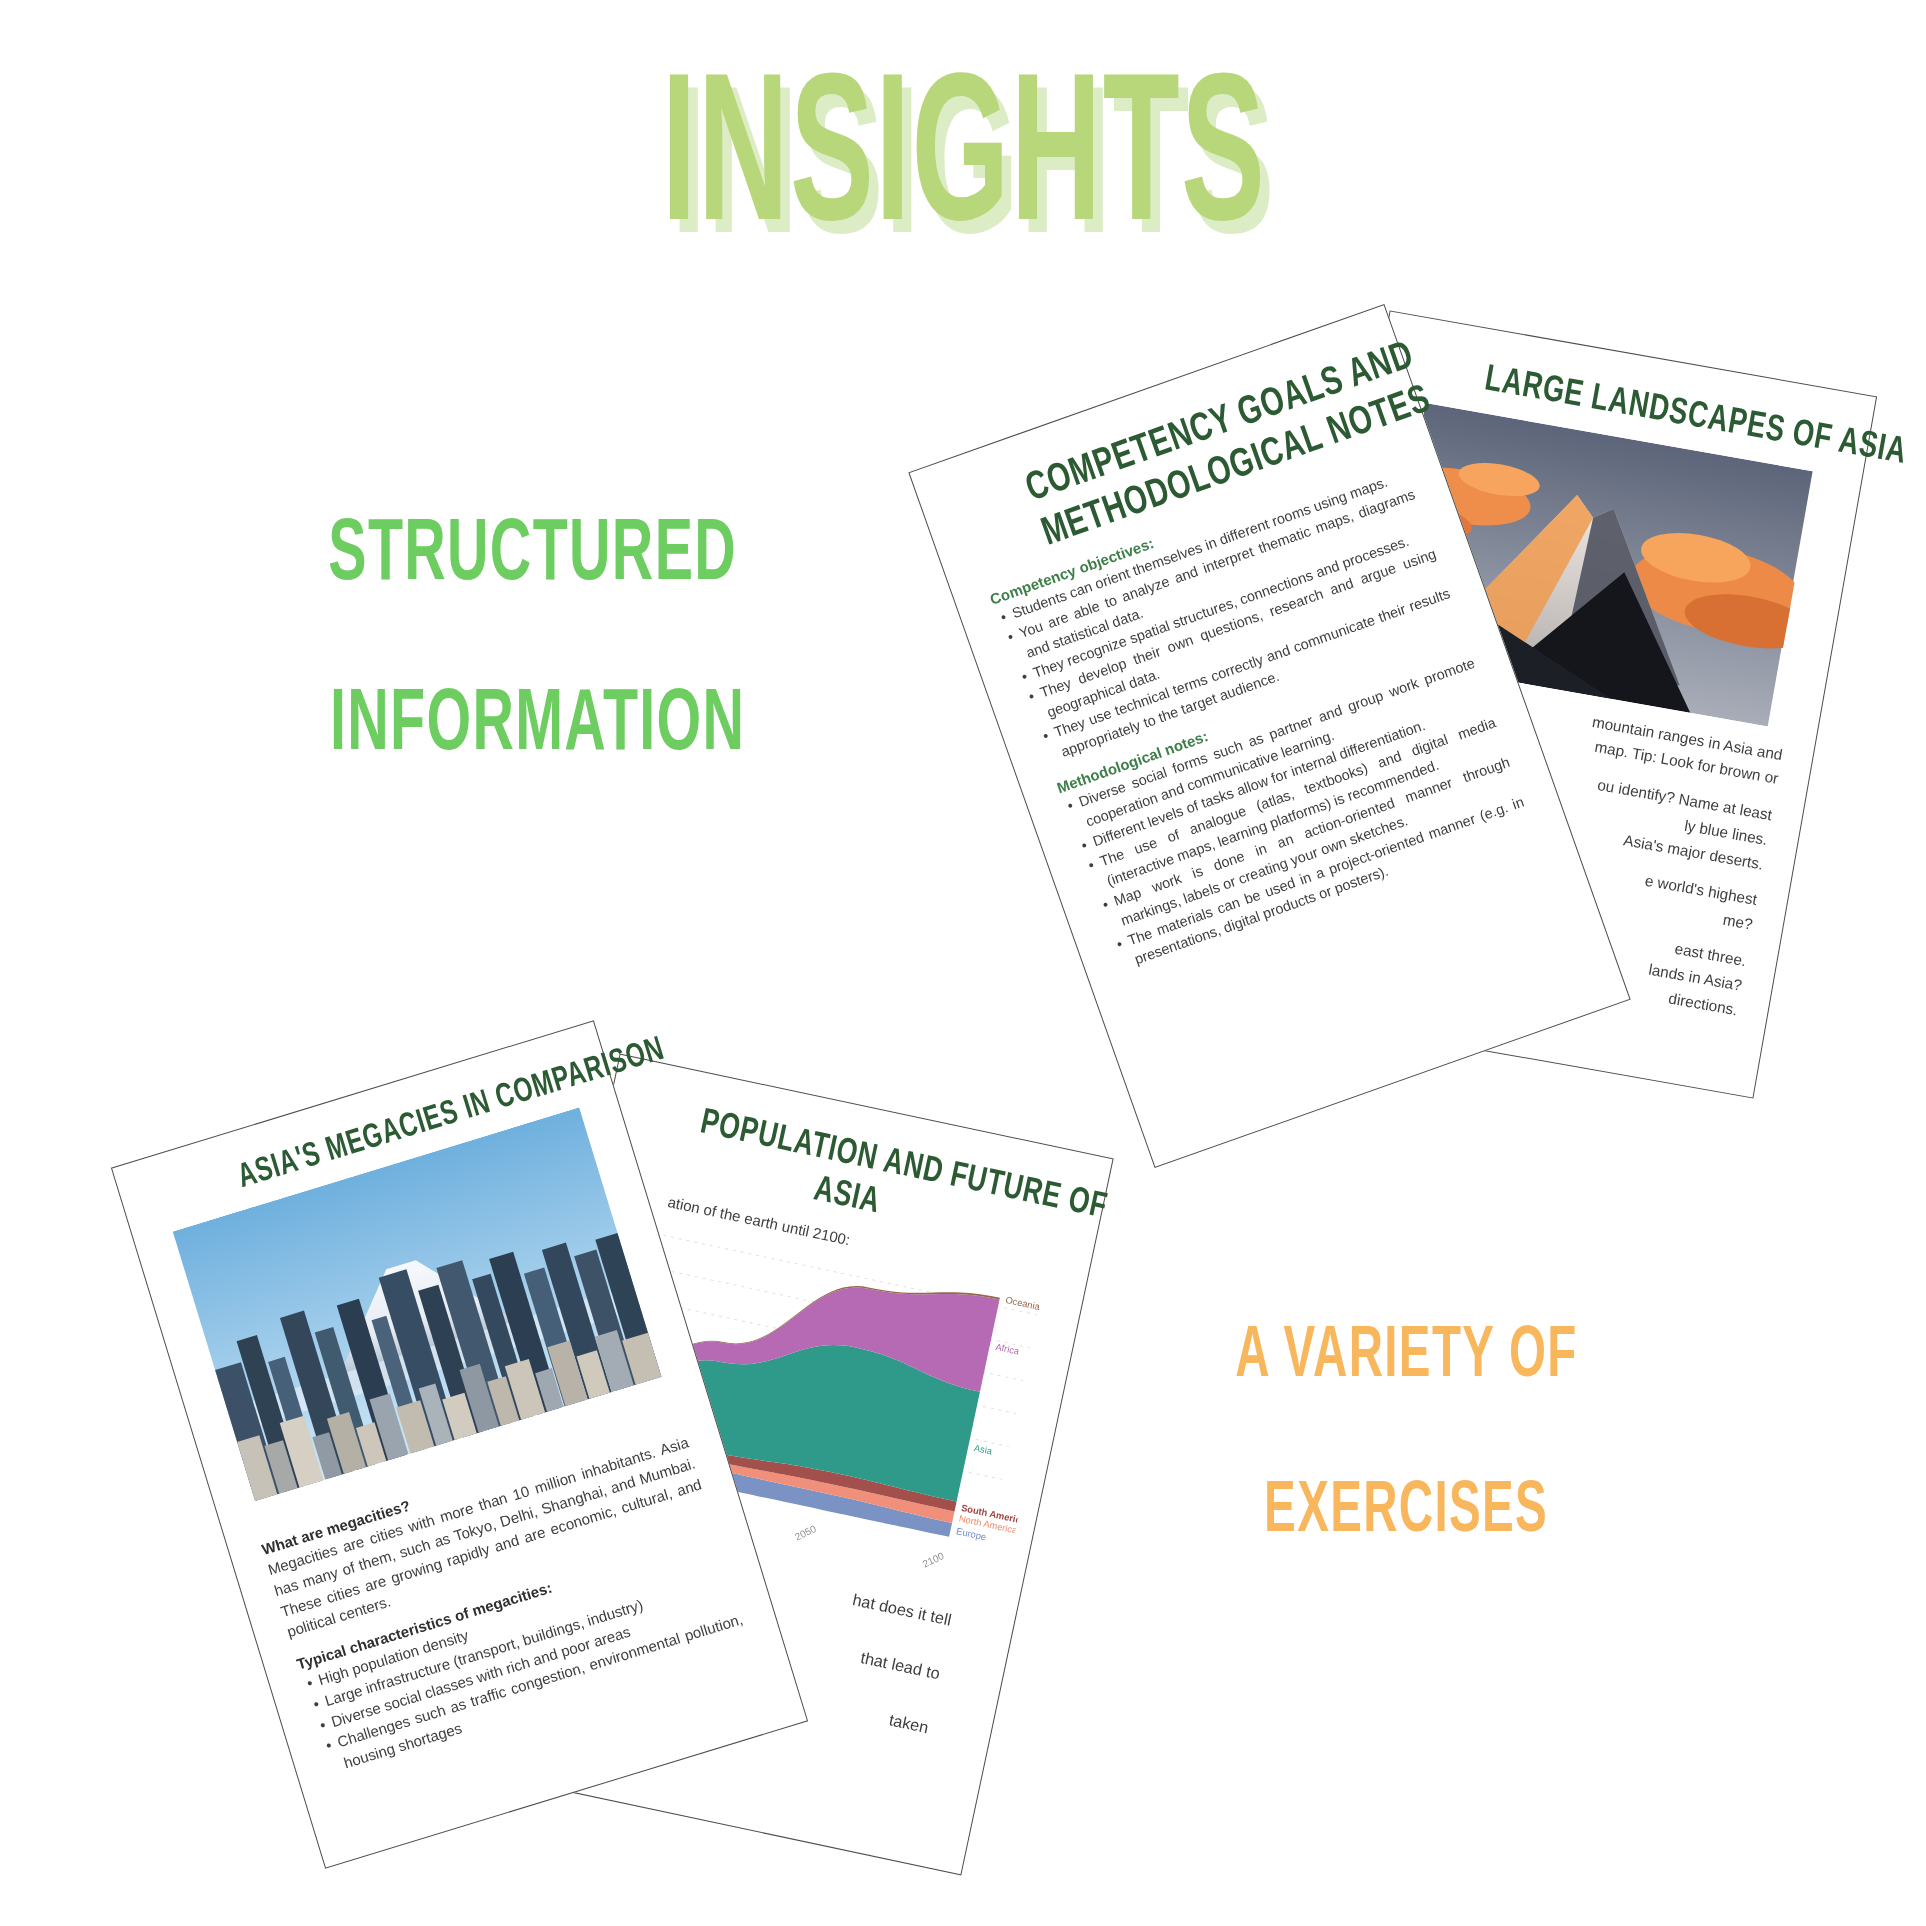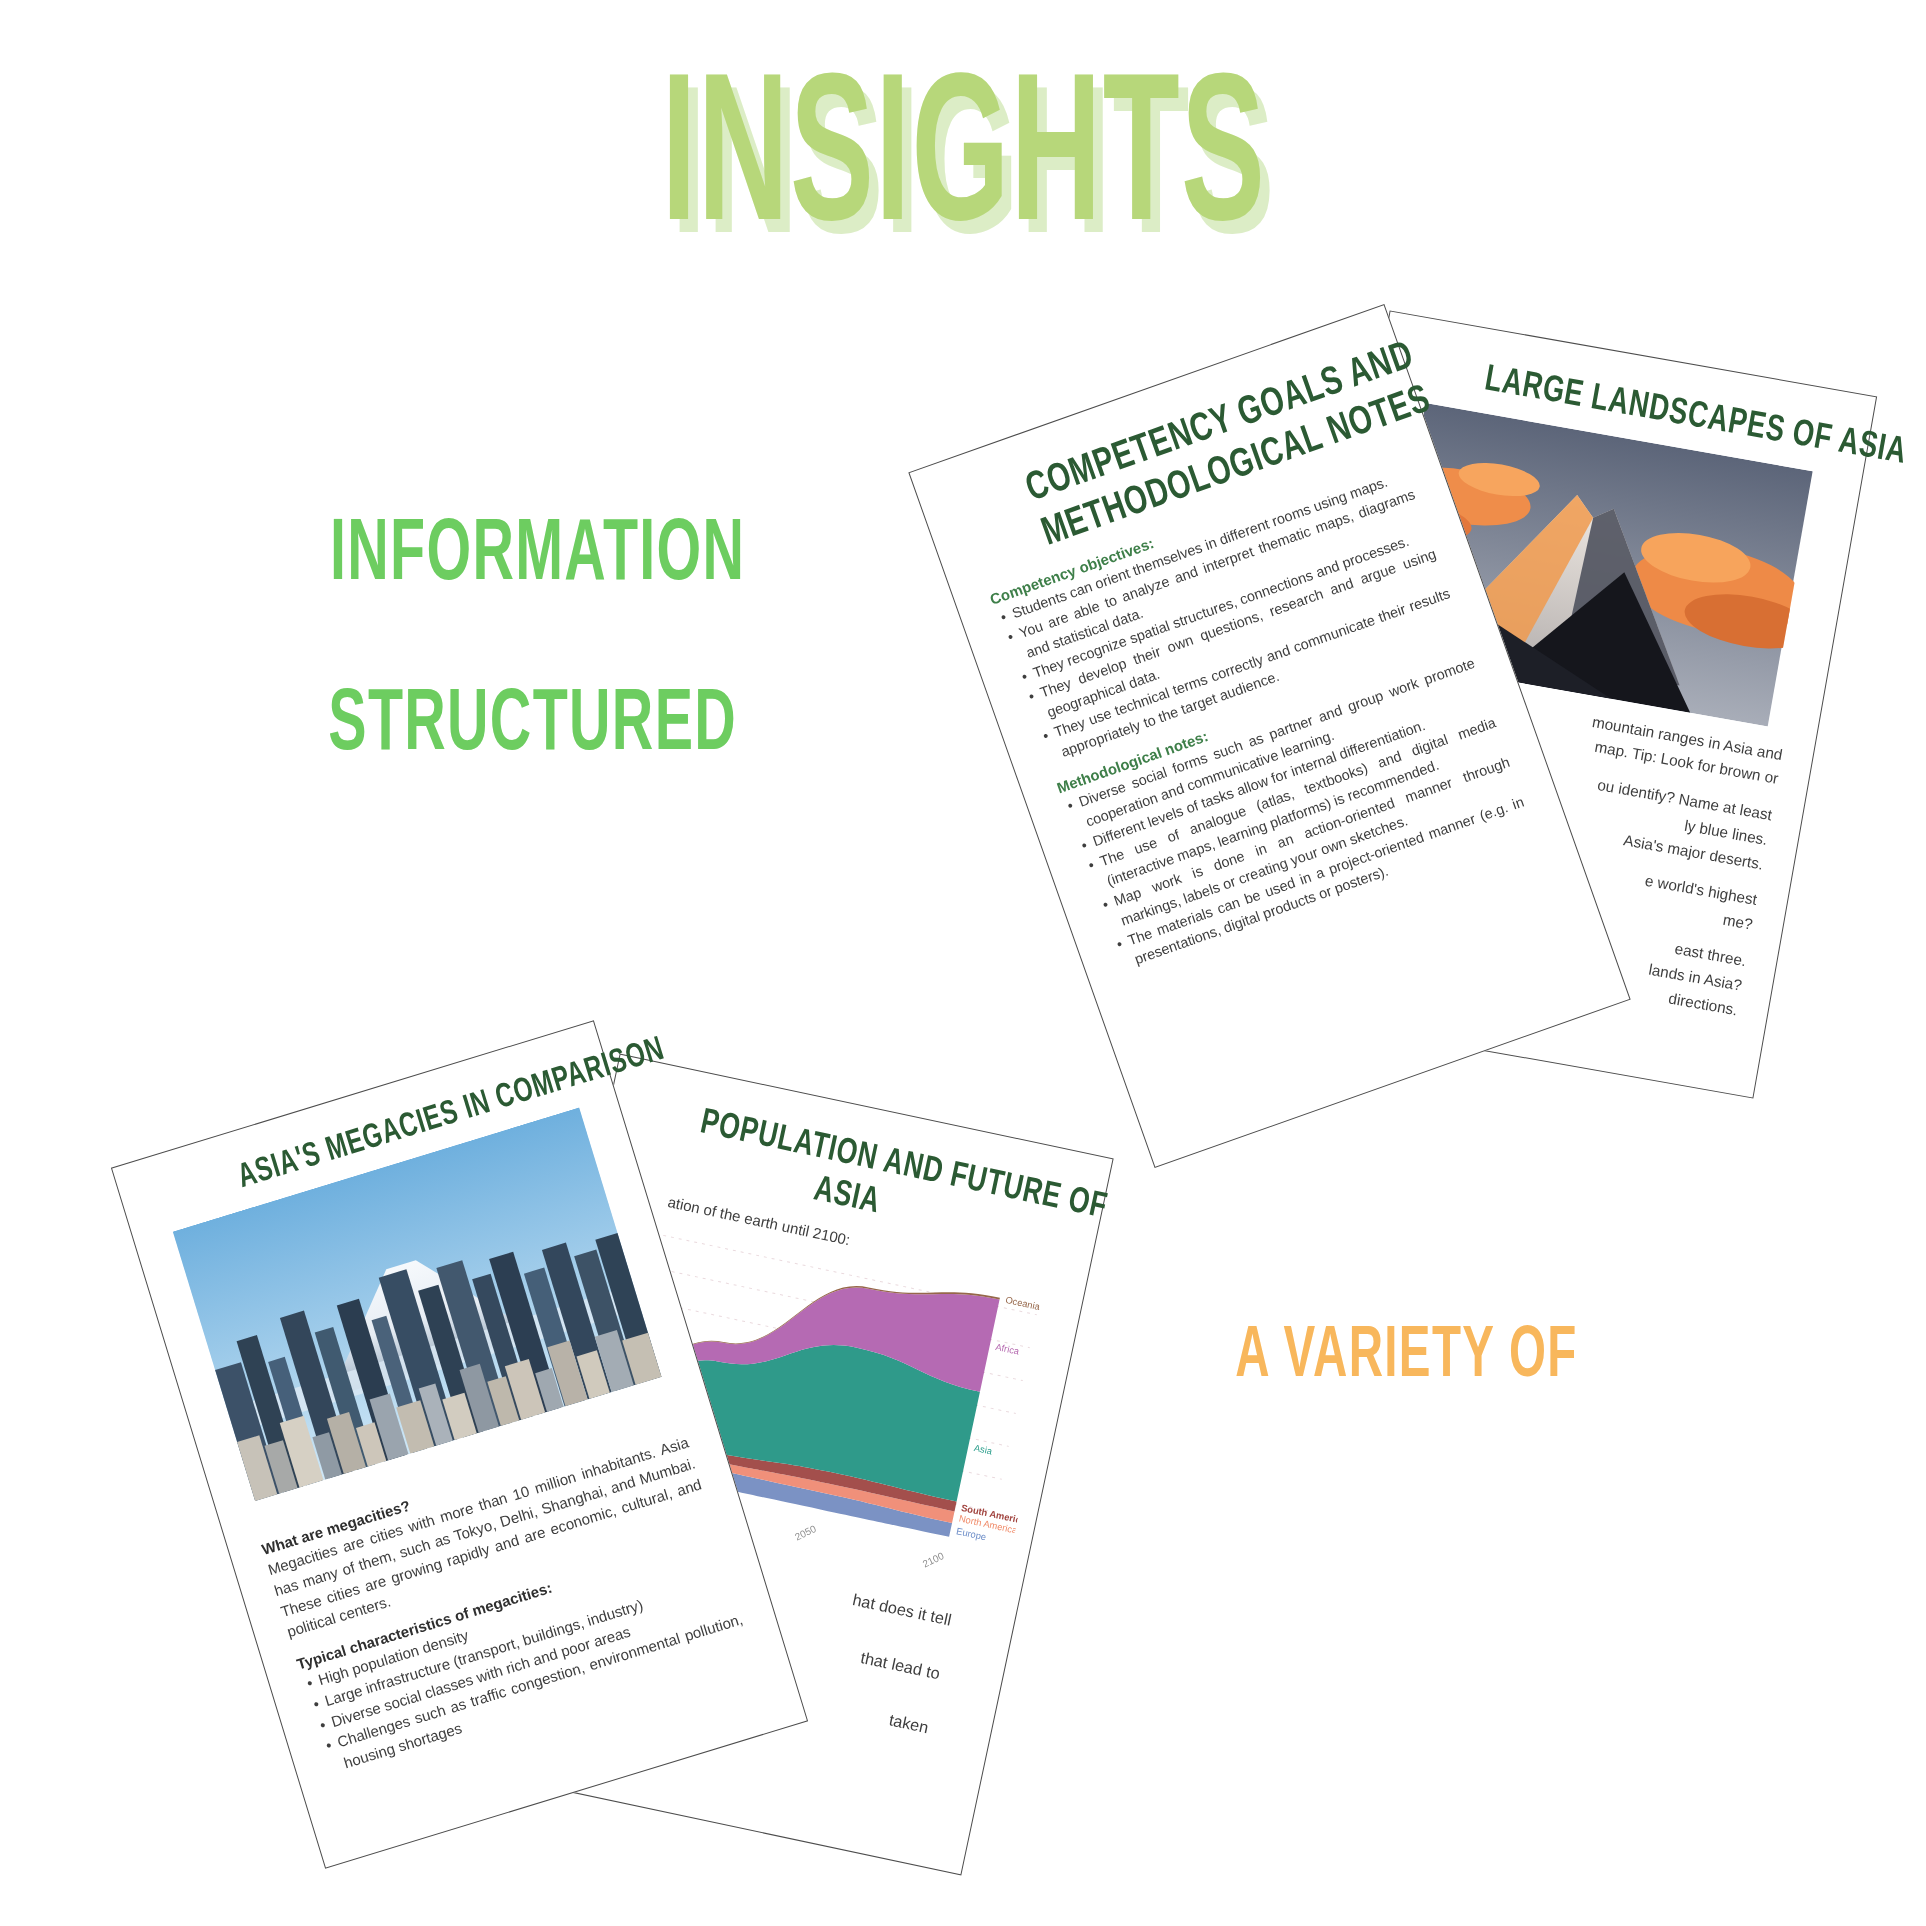--- a/index.html
+++ b/index.html
@@ -43,26 +43,27 @@
   #pop-frags{margin-top:30px;}
 </style>
 </head>
 <body>
 
 <div id="canvas">
 
   <div id="main-title"><span class="cx" style="transform:scaleX(.60)">INSIGHTS</span></div>
 
   <div id="callout-left" class="callout">
+    <span class="line"><span class="cx">STRUCTURED</span></span>
     <span class="line"><span class="cx">INFORMATION</span></span>
-    <span class="line"><span class="cx">STRUCTURED</span></span>
   </div>
 
   <div id="callout-right" class="callout">
     <span class="line"><span class="cx">A VARIETY OF</span></span>
+    <span class="line"><span class="cx">EXERCISES</span></span>
   </div>
 
   <div id="page-landscapes" class="page">
     <div class="ptitle"><span class="cx" style="transform:scaleX(.74)">LARGE LANDSCAPES OF ASIA</span></div>
     <svg class="photo" width="396" height="259" viewBox="0 0 440 290">
       <defs>
         <linearGradient id="skyE" x1="0" y1="0" x2="0" y2="1">
           <stop offset="0" stop-color="#5c6579"></stop>
             <stop offset="1" stop-color="#a8adb8"></stop>
         </linearGradient>

